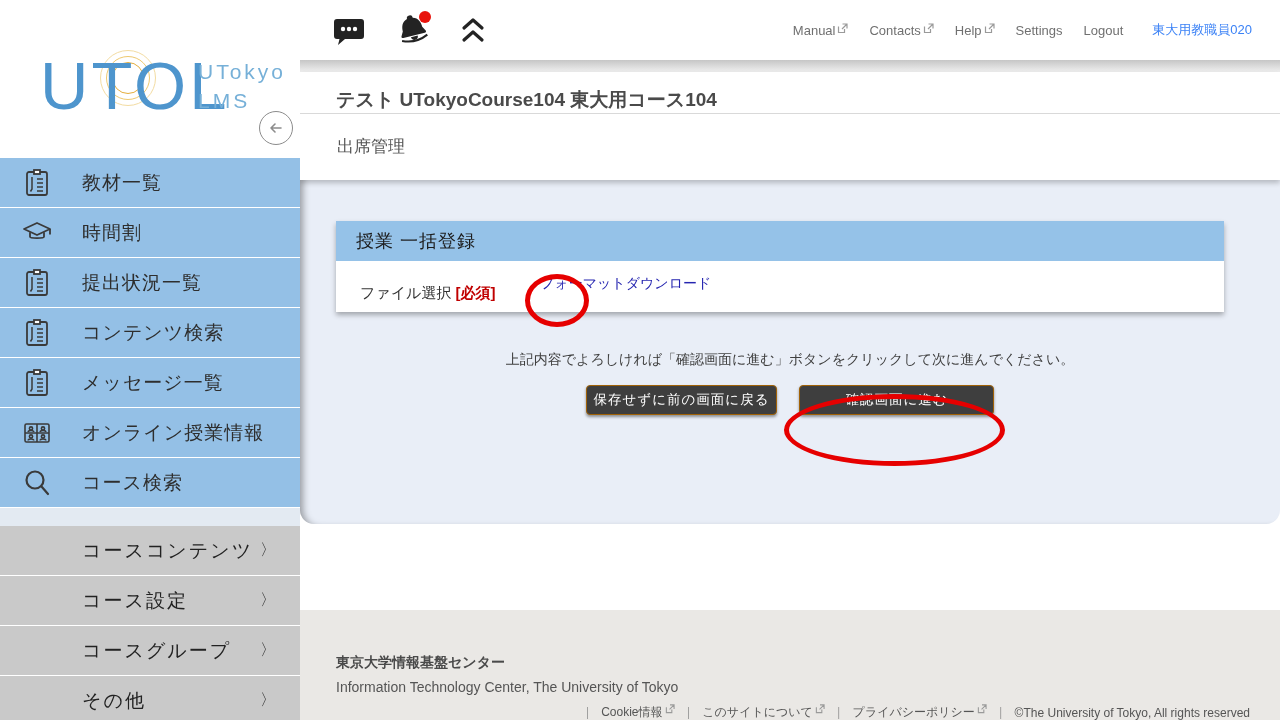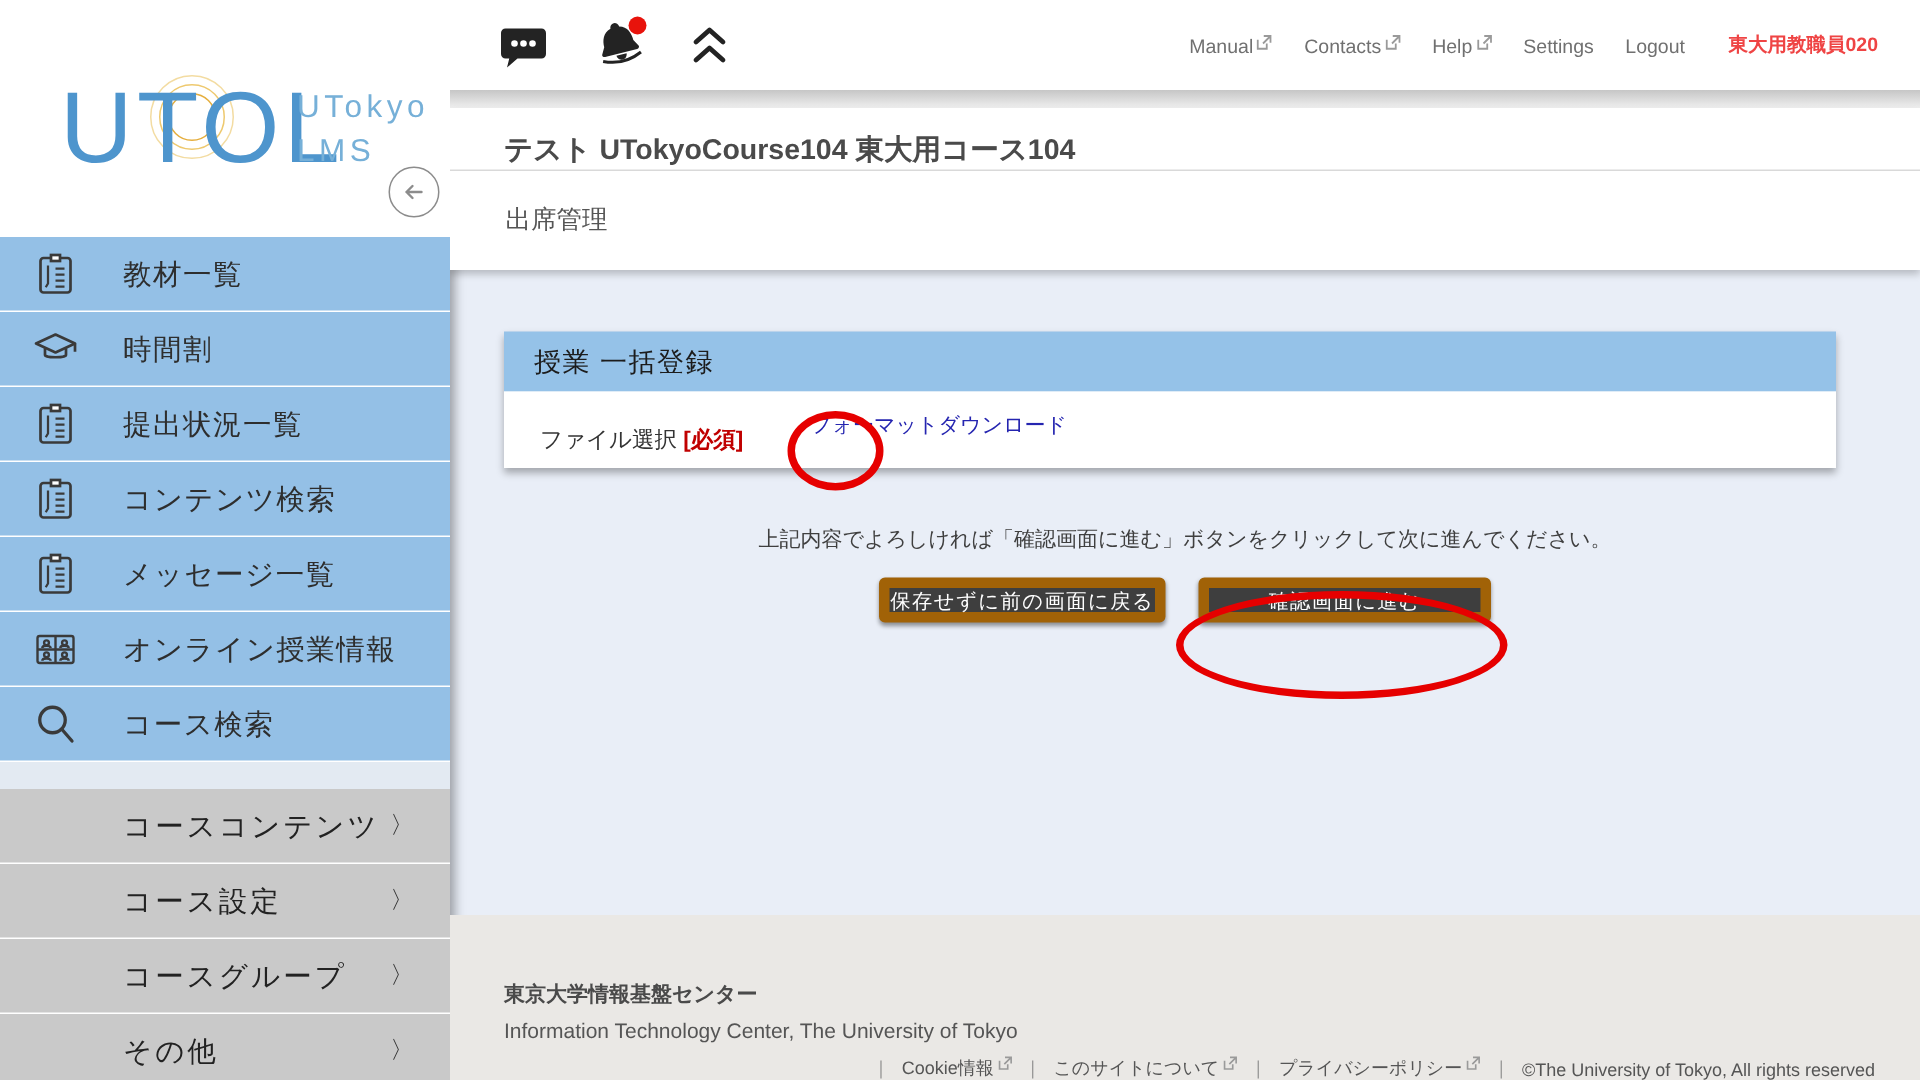--- a/index.html
+++ b/index.html
@@ -22,28 +22,28 @@
 
   .menu-item { height:49px; margin-bottom:1px; background:#94c0e6; display:flex; align-items:center; padding-left:22px; cursor:pointer; }
   .menu-item .mi-icon { width:30px; height:30px; margin-right:30px; flex:0 0 30px; display:flex; align-items:center; justify-content:center; }
   .menu-item .mi-label { font-size:19px; color:#2e2e2e; letter-spacing:1px; white-space:nowrap; }
   .menu-gap { height:18px; background:#e3eaf2; }
   .course-item { height:49px; margin-bottom:1px; background:#c9c9c9; display:flex; align-items:center; padding:0 24px 0 82px; cursor:pointer; }
   .course-item .ci-label { font-size:19px; color:#222; letter-spacing:2px; flex:1; white-space:nowrap; }
   .course-item .ci-chevron { font-size:16px; color:#333; }
 
   
-  #main { position:absolute; left:300px; top:0; width:980px; height:720px; background:#e9eef7;
+  #main { position:absolute; left:300px; top:0; width:980px; height:524px; background:#e9eef7;
     box-shadow:inset 7px 0 7px -4px rgba(0,0,0,.35);border-radius:14px; }
   .topbar { position:relative; height:60px; background:#fff; }
   .tb-icons { position:absolute; left:33px; top:0; height:60px; display:flex; align-items:center; gap:26px; }
   .tb-icon { cursor:pointer; position:relative; display:flex; }
   .tb-right { position:absolute; right:28px; top:0; height:60px; display:flex; align-items:center; gap:21px; }
   .tb-link { font-size:13px; color:#707070; cursor:pointer; display:flex; align-items:flex-start; gap:2px; white-space:nowrap; }
-  .tb-user { font-size:13px; font-weight:bold; color:#ef4444; margin-left:8px; white-space:nowrap; }
+  .tb-user { font-size:13px; font-weight:normal; color:#3b82f6; margin-left:8px; white-space:nowrap; }
   .sep-band { height:12px; background:linear-gradient(#c6c6c6,#efefef); }
 
   .course-header { background:#fff; box-shadow:0 3px 5px rgba(0,0,0,.22); position:relative; z-index:1; }
   .course-title { padding:15px 0 0 36px; font-size:19px; font-weight:bold; color:#4a4a4a; border-bottom:1px solid #d9d9d9; }
   .page-title { padding:21px 0 22px 37px; font-size:17px; color:#555; }
 
   .content { height:389px; position:relative; }
   .panel { margin:41px 56px 0 36px; box-shadow:0 3px 5px rgba(0,0,0,.3); }
   .panel-header { background:#95c2e8; height:40px; display:flex; align-items:center; padding-left:20px;
     font-size:18px; color:#1c1c1c; letter-spacing:1px; }
@@ -51,21 +51,21 @@
   .file-row { display:flex; }
   .file-label { width:180px; padding-top:13px; font-size:15px; color:#333; white-space:nowrap; }
   .required { color:#c00000; font-weight:bold; }
   .browse-btn { font-size:13px; color:#222; background:#f0f0f0; border:1px solid #767676; border-radius:3px;
     padding:3px 9px; cursor:pointer; font-family:inherit; }
   .no-file { font-size:13.5px; color:#333; margin-left:8px; }
   .file-line1 { display:flex; align-items:center; height:26px; margin-top:2px; }
   .format-link { font-size:14px; color:#2525b0; cursor:pointer; margin-top:4px; display:inline-block; }
   .instruction { text-align:center; margin-top:39px; font-size:14px; color:#3f3f3f; }
   .btn-row { display:flex; justify-content:center; gap:22px; margin-top:16px; }
-  .dark-btn { height:30px; background:#3e3e3e; color:#fff; border:7px solid #a16207; border-radius:4px;
+  .dark-btn { height:30px; background:#3e3e3e; color:#fff; border:1px solid #a16207; border-radius:4px;
     font-size:13.5px; font-family:inherit; cursor:pointer; box-shadow:0 2px 3px rgba(0,0,0,.4); letter-spacing:1px; }
   .dark-btn.back { width:191px; }
   .dark-btn.confirm { width:195px; }
 
   .footer { height:134px; background:#eae8e5; padding:44px 30px 0 36px; }
   .footer-org-ja { font-size:14px; font-weight:bold; color:#4a4a4a; }
   .footer-org-en { font-size:14px; color:#555; margin-top:7px; }
   .footer-links { text-align:right; font-size:12px; color:#555; margin-top:9px; display:flex; justify-content:flex-end; align-items:center; gap:8px; }
   .footer-links .pipe { color:#888; }
   .f-link { cursor:pointer; display:flex; align-items:flex-start; gap:2px; }

